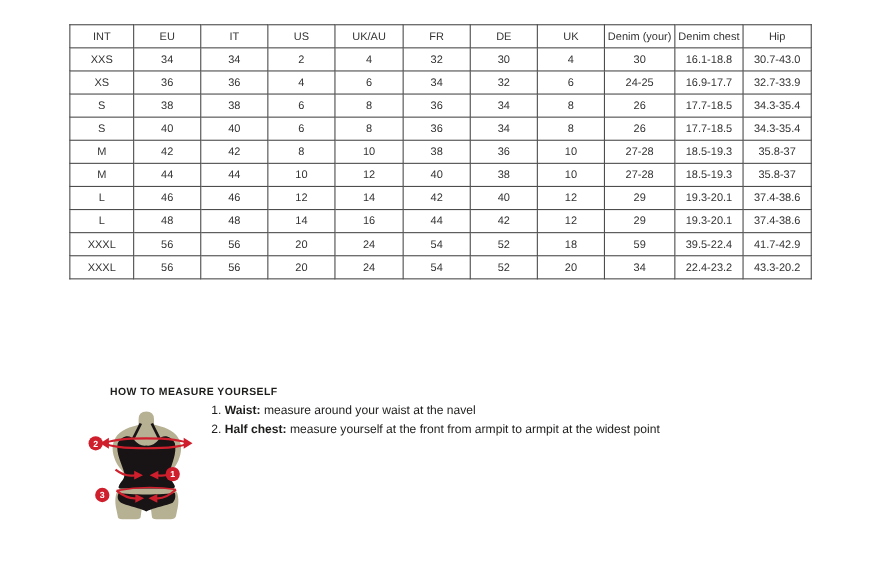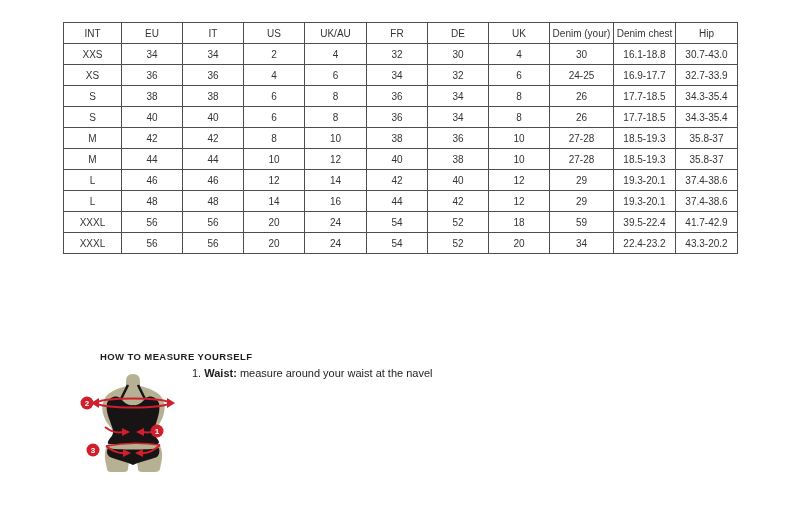--- a/index.html
+++ b/index.html
@@ -290,13 +290,14 @@
     </g>
     <g>
       <circle cx="15" cy="78" r="6.5" fill="#cf1f2d"></circle>
       <text class="badge-num" x="15" y="81">3</text>
     </g>
   </svg>
 </div>
 
 <div class="steps">
   <div class="step"><span>1.</span> <b>Waist:</b><span> measure around your waist at the navel</span></div>
+  <div class="step"><span>2.</span> <b>Half chest:</b><span> measure yourself at the front from armpit to armpit at the widest point</span></div>
 </div>
 
 </body></html>

